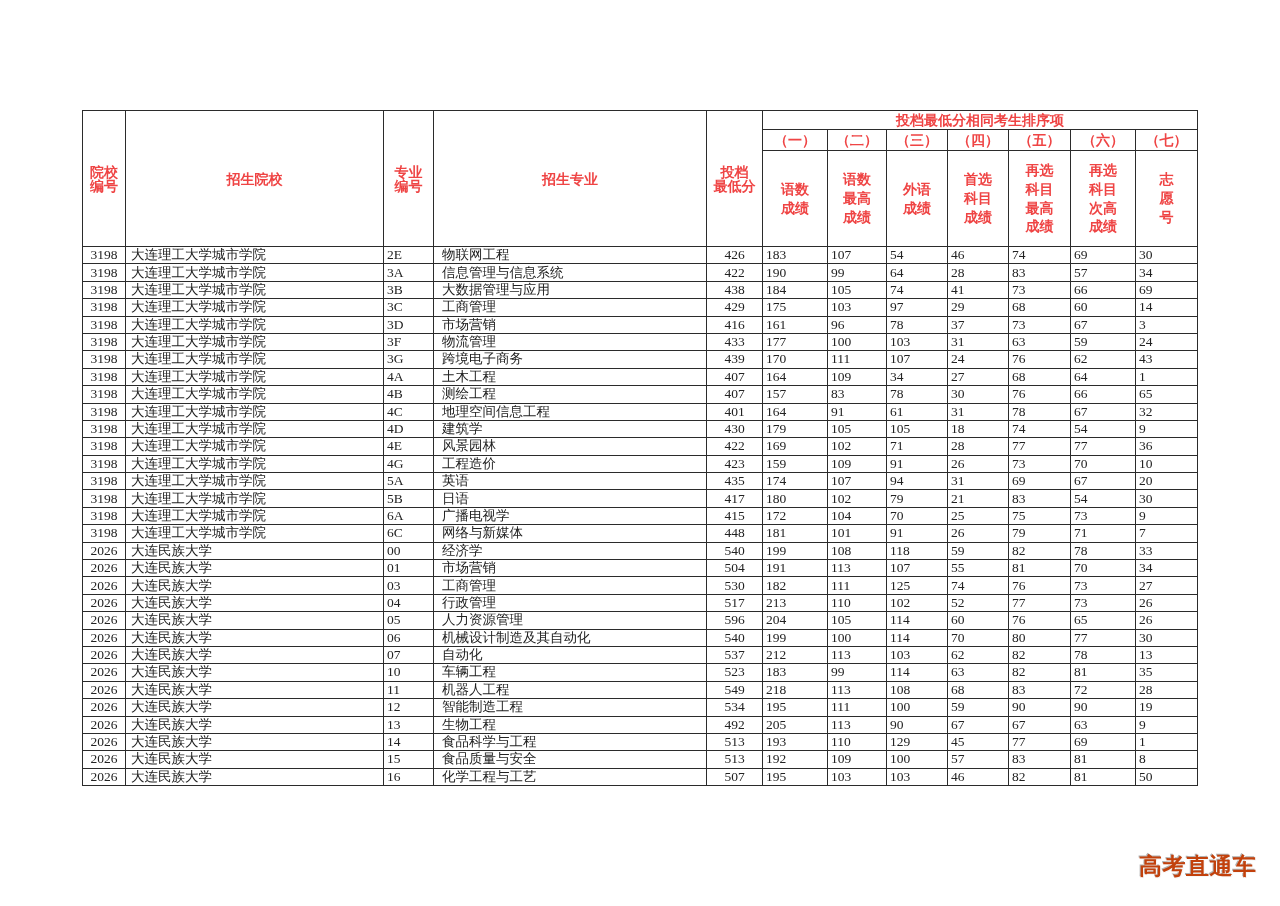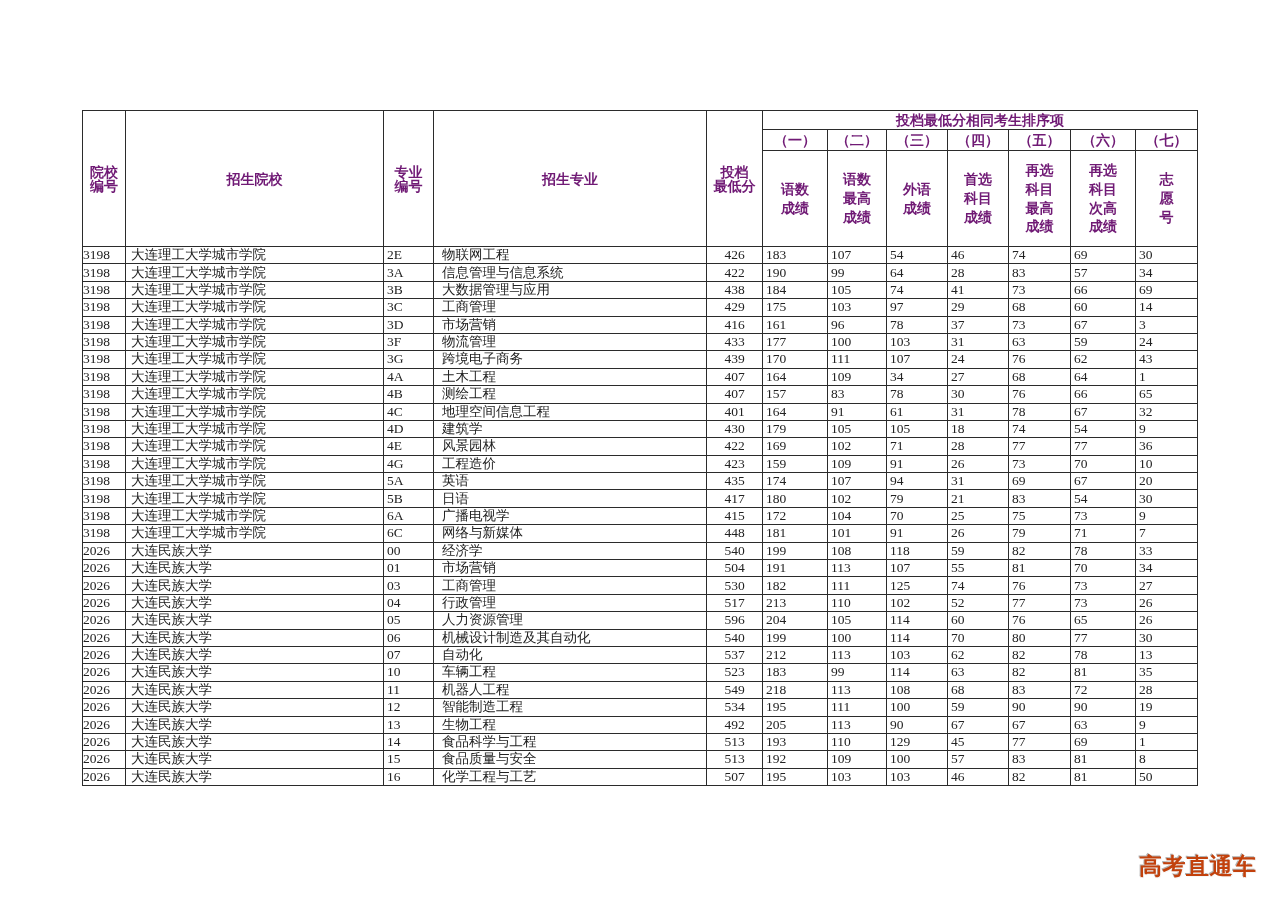--- a/index.html
+++ b/index.html
@@ -28,36 +28,36 @@
     overflow: hidden;
   }
   .scores th {
     font-family: "Liberation Sans", "DejaVu Sans", sans-serif;
     font-weight: bold;
     font-size: 14px;
     text-align: center;
     vertical-align: middle;
     white-space: pre-line;
     line-height: 1.35;
-    color: #701a75;
+    color: #ef4444;
     margin-top: 28px;
   }
   tr.hr1 th { height: 18px; line-height: 1; }
   tr.hr2 th { height: 20px; line-height: 1; }
   tr.hr3 th { height: 95px; }
   .scores td {
     font-family: "Liberation Serif", "DejaVu Serif", serif;
     font-size: 13.5px;
     height: 16.4px;
     line-height: 1.05;
     white-space: nowrap;
     vertical-align: middle;
     color: #222;
   }
-  td.c0 { text-align: left; margin-top: 24px; }
+  td.c0 { text-align: center; margin-top: 24px; }
   td.c1 { text-align: left; padding-left: 5px; }
   td.c2 { text-align: left; padding-left: 3px; }
   td.c3 { text-align: left; padding-left: 8px; }
   td.c4 { text-align: center; }
   td.c5, td.c6, td.c7, td.c8, td.c9, td.c10, td.c11 { text-align: left; padding-left: 3px; }
   .footer {
     position: absolute;
     top: 831px; left: 0;
     width: 1233px;
     text-align: center;

